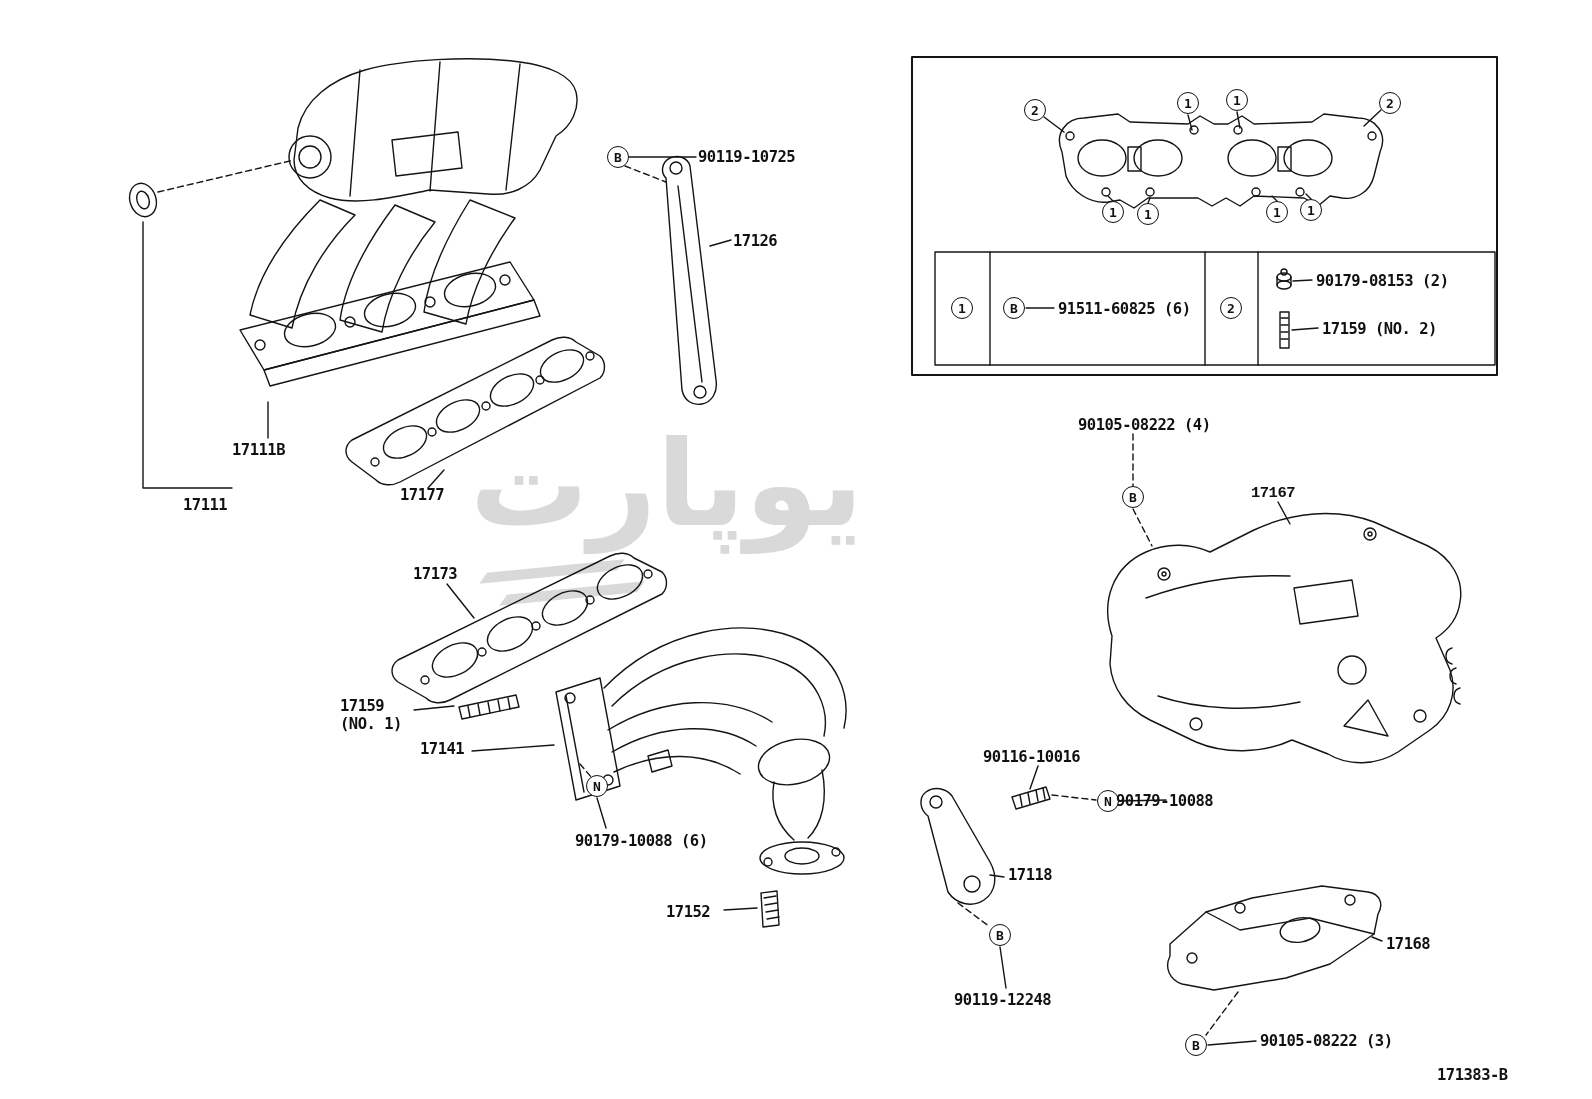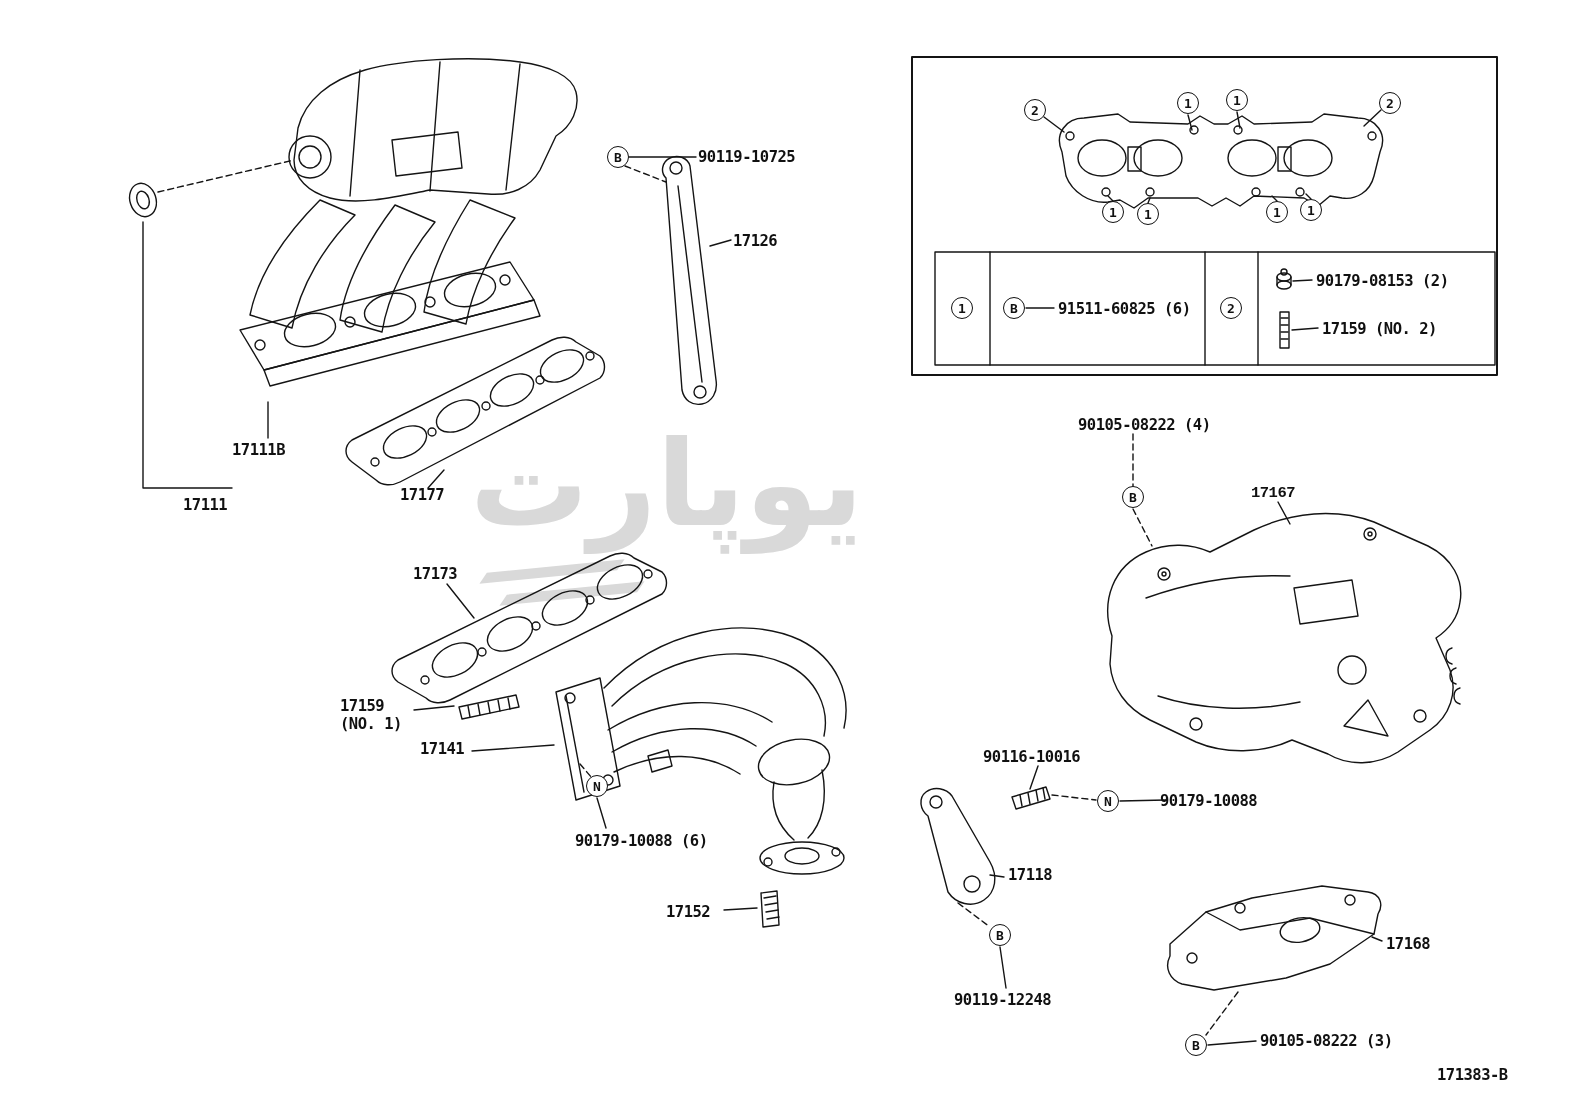--- a/index.html
+++ b/index.html
@@ -290,21 +290,21 @@
   <div class="lbl" style="left:232px; top:441px;">17111B</div>
   <div class="lbl" style="left:183px; top:496px;">17111</div>
   <div class="lbl" style="left:400px; top:486px;text-align:right;">17177</div>
   <div class="lbl" style="left:413px; top:565px;">17173</div>
   <div class="lbl" style="left:340px; top:697px;">17159
 (NO. 1)</div>
   <div class="lbl" style="left:420px; top:740px;">17141</div>
   <div class="lbl" style="left:575px; top:832px;">90179-10088 (6)</div>
   <div class="lbl" style="left:666px; top:903px;">17152</div>
   <div class="lbl" style="left:983px; top:748px;">90116-10016</div>
-  <div class="lbl" style="left:1160px; top:792px;">90179-10088</div>
+  <div class="lbl" style="left:1116px; top:792px;">90179-10088</div>
   <div class="lbl" style="left:1008px; top:866px;">17118</div>
   <div class="lbl" style="left:954px; top:991px;">90119-12248</div>
   <div class="lbl" style="left:1251px; top:484px;font-family:Liberation Mono, monospace;">17167</div>
   <div class="lbl" style="left:1078px; top:416px;">90105-08222 (4)</div>
   <div class="lbl" style="left:1386px; top:935px;text-align:right;">17168</div>
   <div class="lbl" style="left:1260px; top:1032px;">90105-08222 (3)</div>
 
   <div class="lbl" style="left:1058px; top:300px;">91511-60825 (6)</div>
   <div class="lbl" style="left:1316px; top:272px;">90179-08153 (2)</div>
   <div class="lbl" style="left:1322px; top:320px;">17159 (NO. 2)</div>

